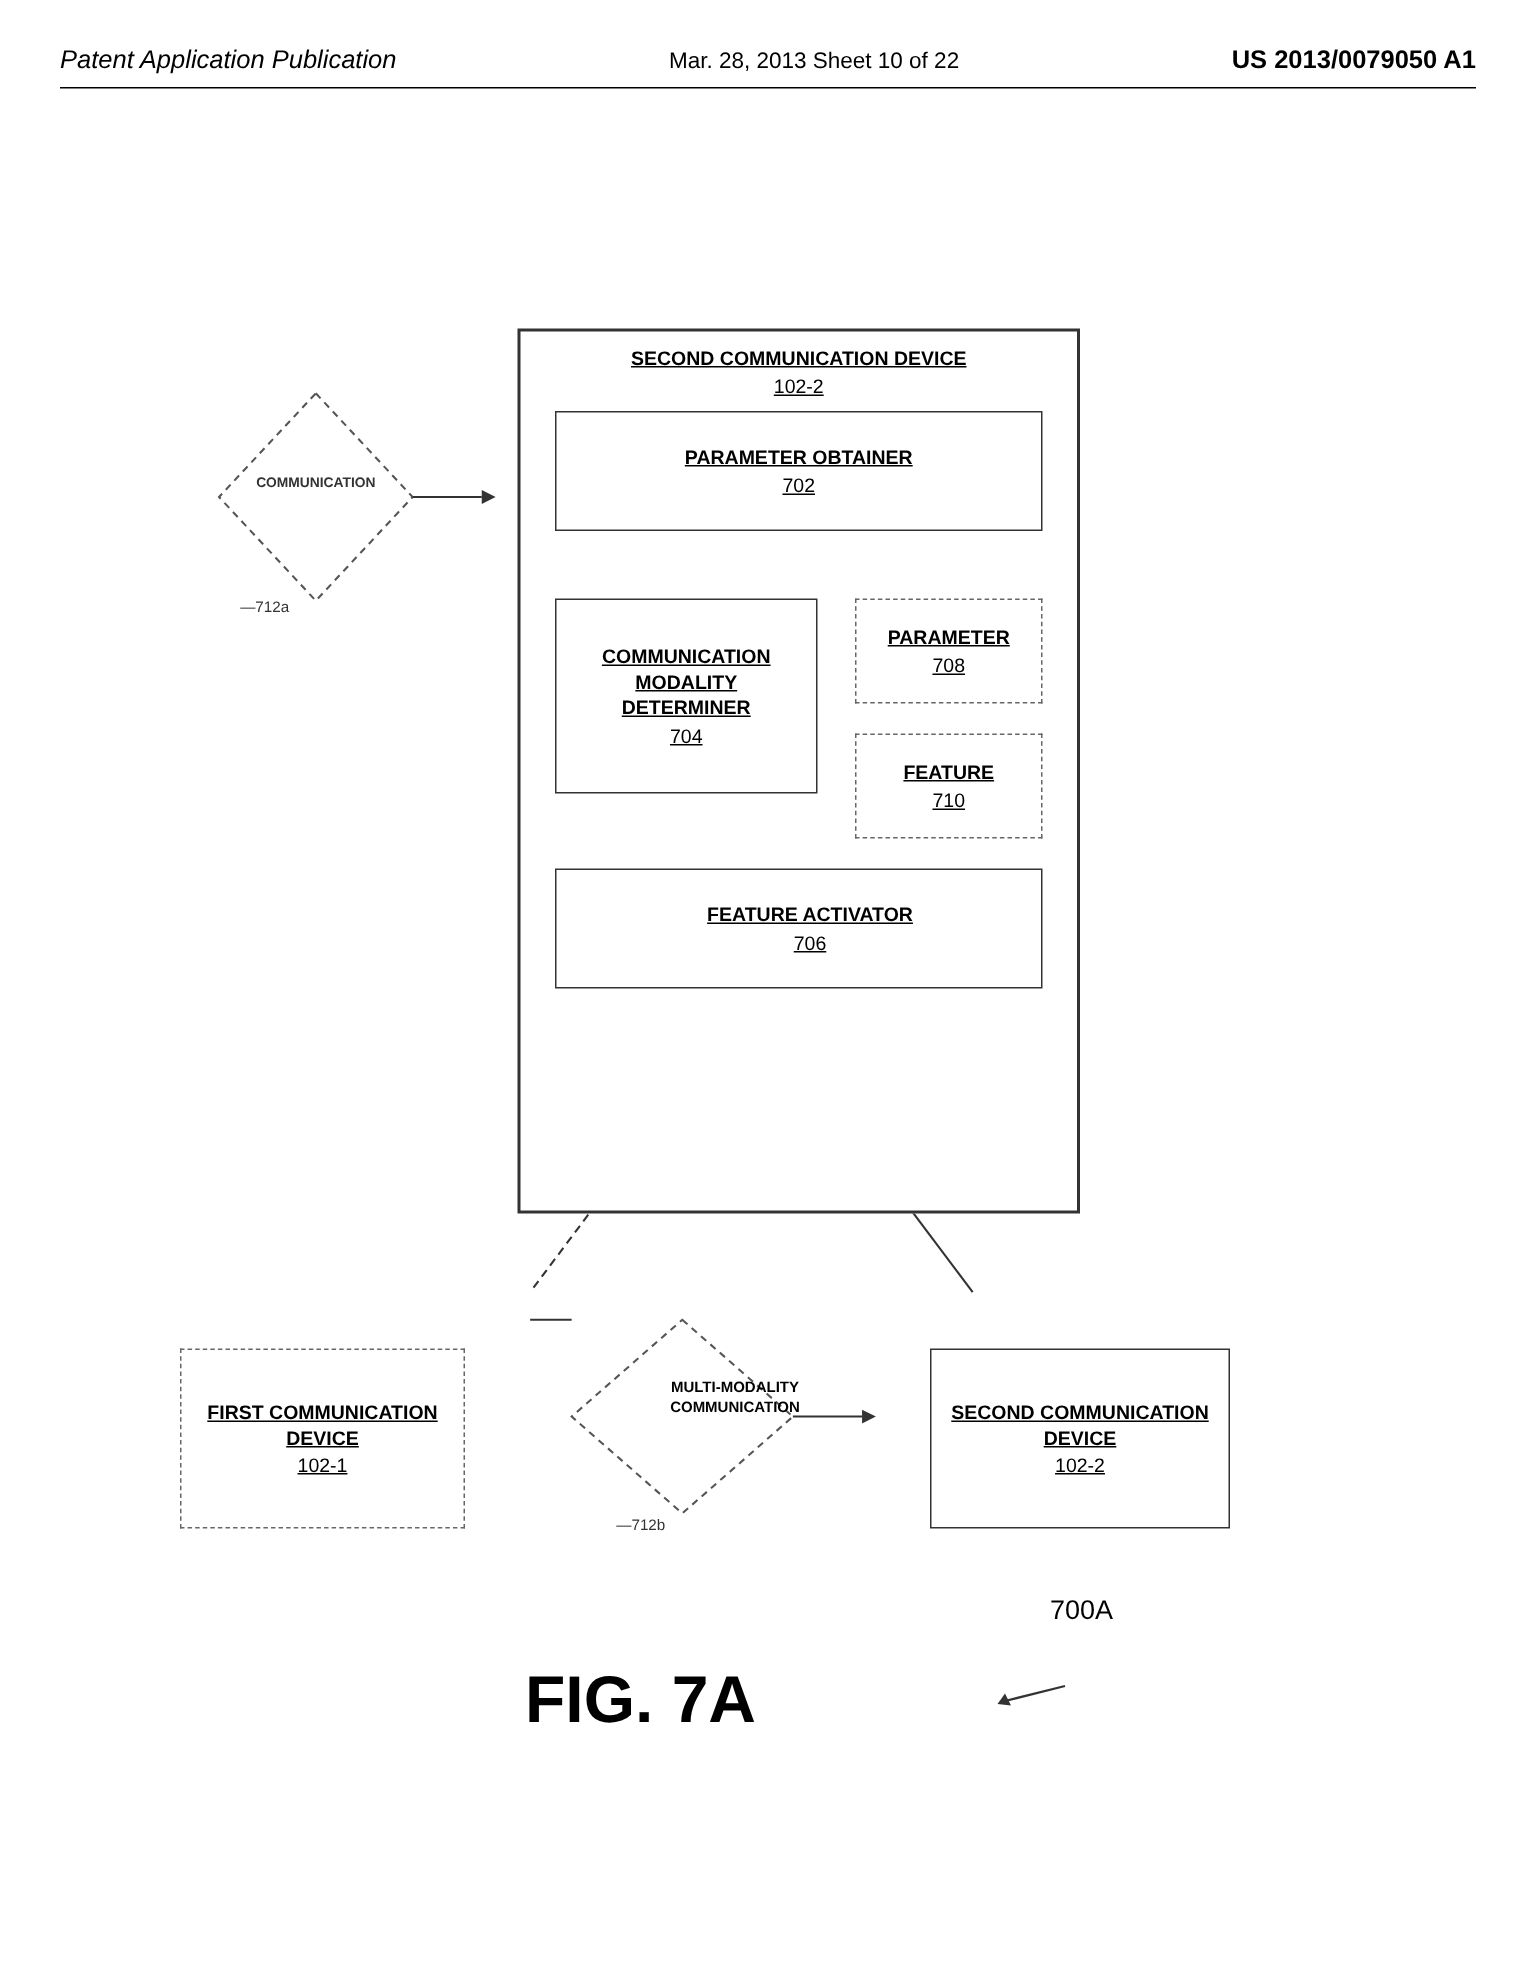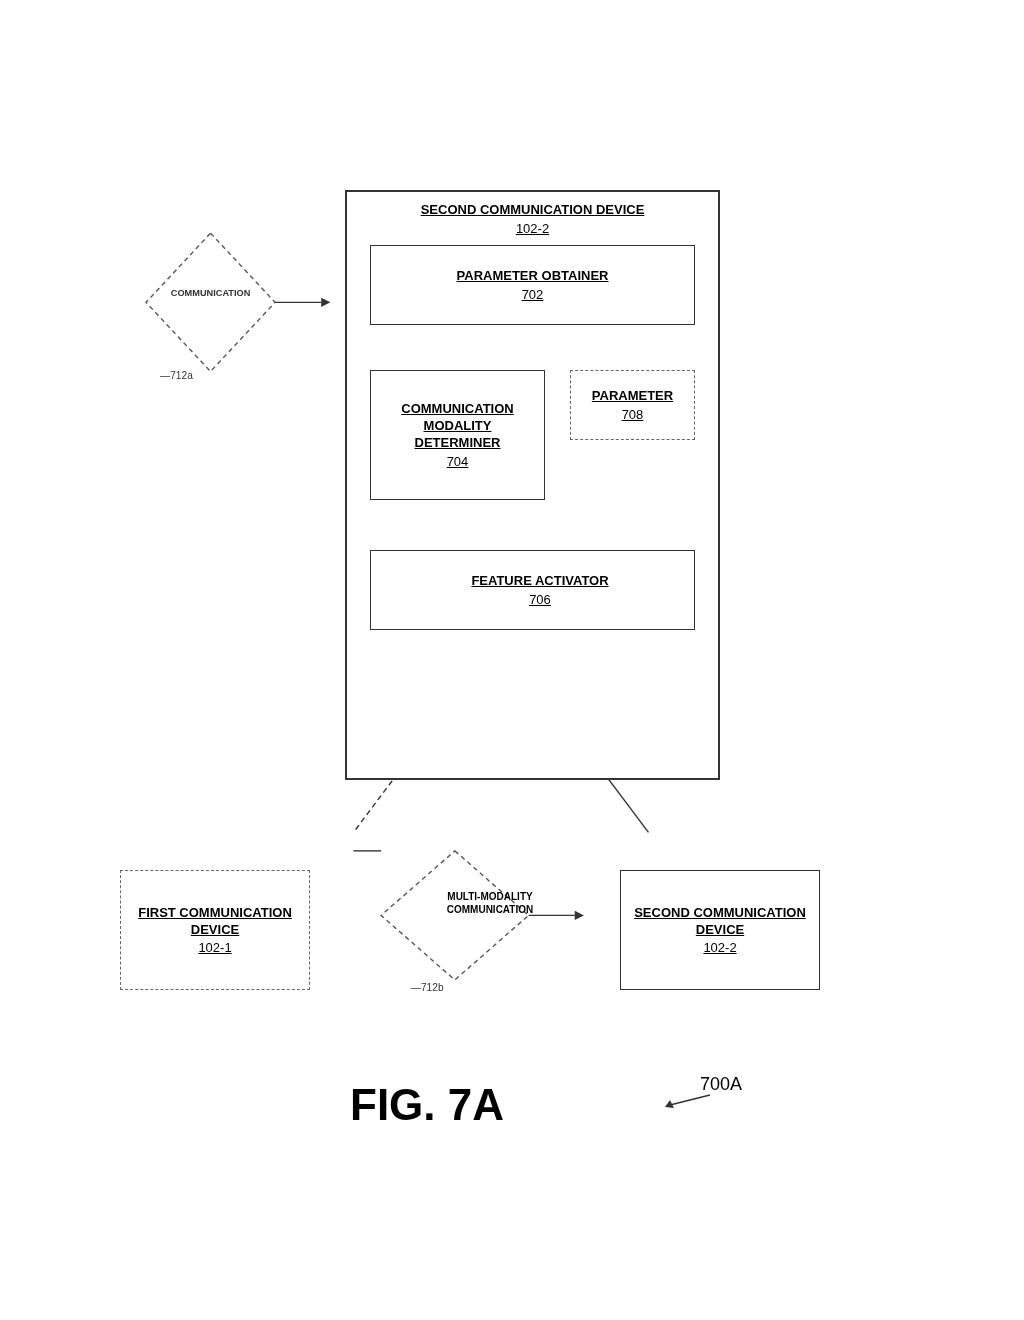--- a/index.html
+++ b/index.html
@@ -102,20 +102,25 @@
       width: 100%;
       height: 100%;
       pointer-events: none;
     }
   </style>
 </head>
 <body>
 
 <div class="page">
 
+  <div class="header">
+    <span class="header-left">Patent Application Publication</span>
+    <span class="header-center">Mar. 28, 2013  Sheet 10 of 22</span>
+    <span class="header-right">US 2013/0079050 A1</span>
+  </div>
 
   <div class="diagram-area">
 
     <svg class="svg-overlay" viewBox="0 0 1024 1150" xmlns="http://www.w3.org/2000/svg">
 
       <polygon points="185,150 255,225 185,300 115,225" fill="none" stroke="#555" stroke-width="1.5" stroke-dasharray="5,4"></polygon>
 
       <line x1="255" y1="225" x2="305" y2="225" stroke="#333" stroke-width="1.5"></line>
       <polygon points="305,220 315,225 305,230" fill="#333"></polygon>
 
@@ -152,20 +157,24 @@
     <div class="box" style="left:330px; top:320px; width:175px; height:130px;">
       <div class="box-title">COMMUNICATION MODALITY DETERMINER</div>
       <div class="box-number underline">704</div>
     </div>
 
     <div class="box box-dashed" style="left:530px; top:320px; width:125px; height:70px;">
       <div class="box-title">PARAMETER</div>
       <div class="box-number underline">708</div>
     </div>
 
+    <div class="box box-dashed" style="left:530px; top:410px; width:125px; height:70px;">
+      <div class="box-title">FEATURE</div>
+      <div class="box-number underline">710</div>
+    </div>
 
     <div class="box" style="left:330px; top:500px; width:325px; height:80px;padding-left:23px;">
       <div class="box-title">FEATURE ACTIVATOR</div>
       <div class="box-number underline">706</div>
     </div>
 
     <div style="position:absolute; left:120px; top:180px; width:130px; text-align:center;">
     </div>
 
     <div class="box box-dashed" style="left:80px; top:820px; width:190px; height:120px;">
@@ -177,21 +186,21 @@
       <div class="box-title">SECOND COMMUNICATION DEVICE</div>
       <div class="box-number underline">102-2</div>
     </div>
 
     <div style="position:absolute; left:355px; top:840px; width:190px; text-align:center;">
       <div style="font-size:10px; font-weight:bold; line-height:1.3;">MULTI-MODALITY<br>COMMUNICATION</div>
     </div>
 
     <div class="fig-label" style="left:310px; top:1030px; font-size:44px; font-weight:bold;">FIG. 7A</div>
 
-    <div style="position:absolute; left:660px; top:1024px;">
+    <div style="position:absolute; left:660px; top:984px;">
       <span style="font-size:18px;">700A</span>
     </div>
 
     <svg style="position:absolute; left:620px; top:1035px; width:60px; height:30px;">
       <line x1="10" y1="20" x2="50" y2="10" stroke="#333" stroke-width="1.5"></line>
       <polygon points="10,15 5,22 14,23" fill="#333"></polygon>
     </svg>
 
   </div>
 

